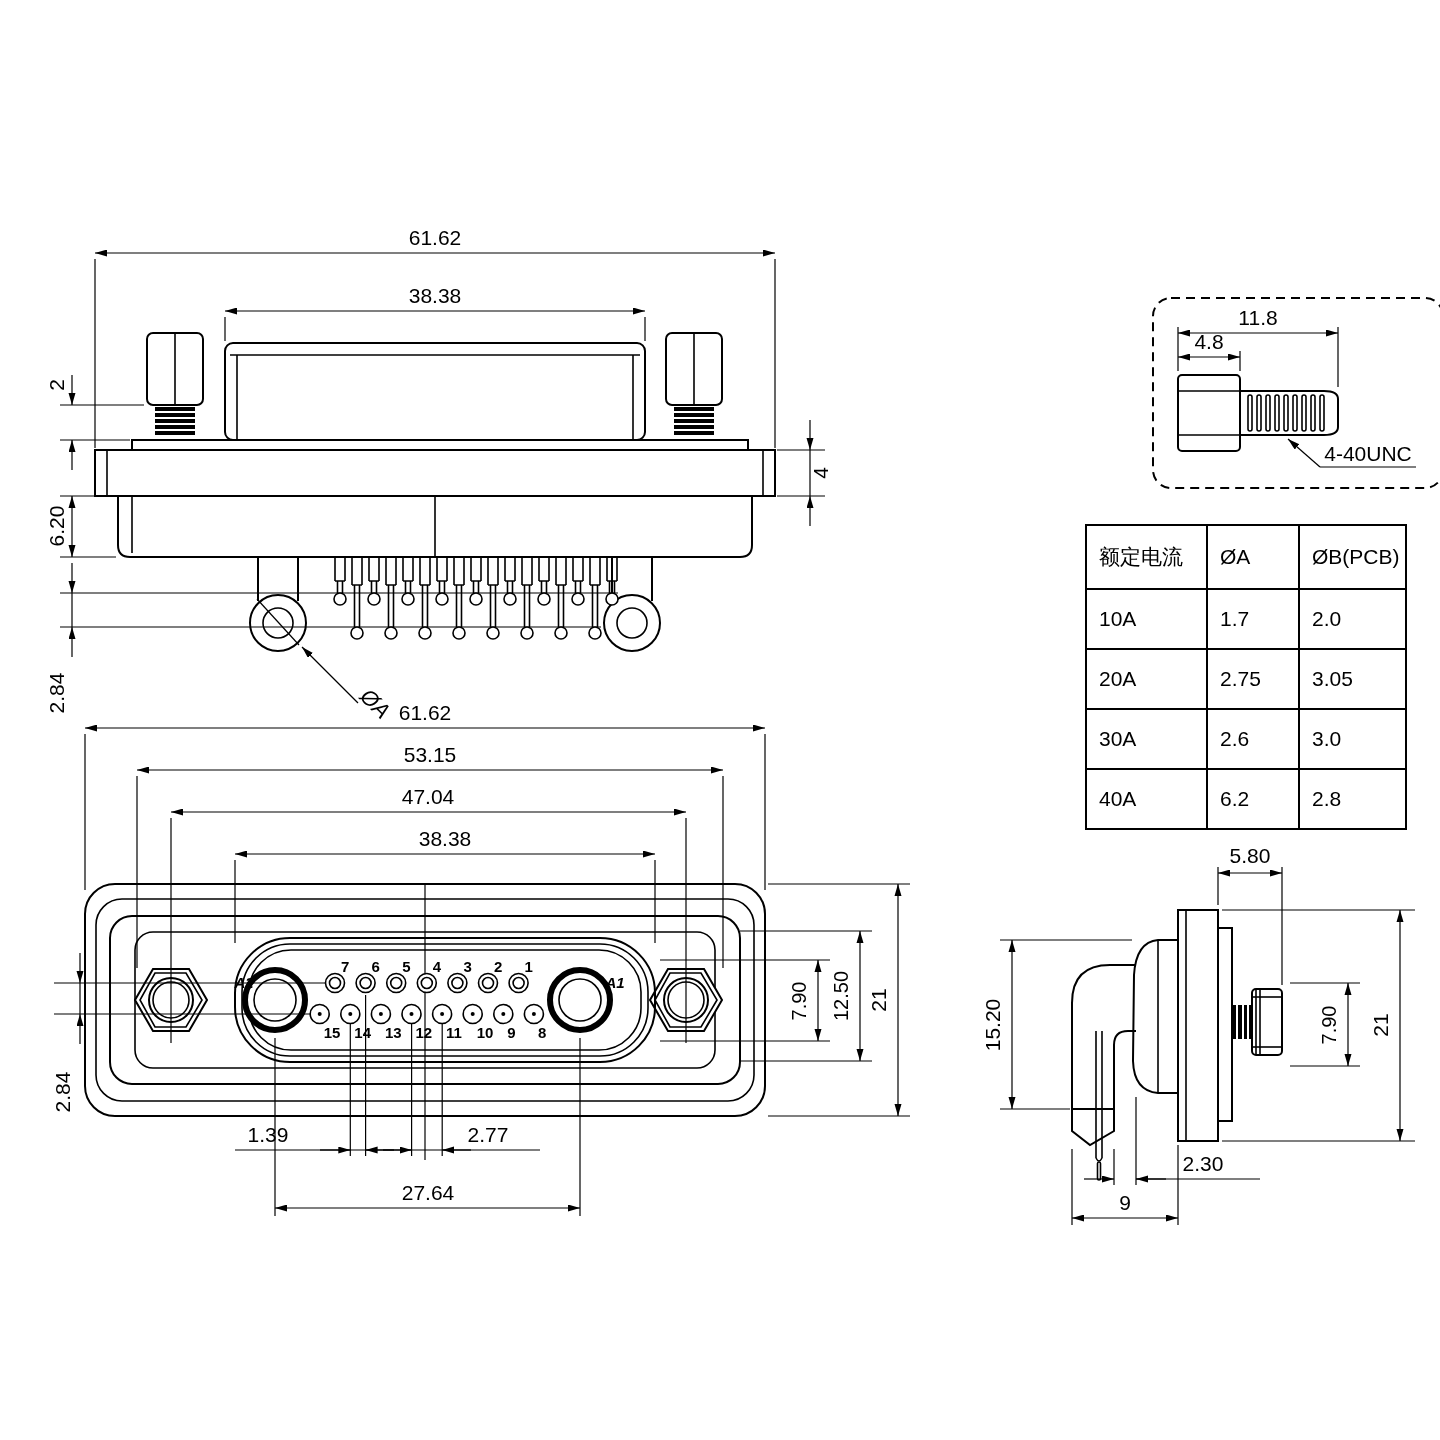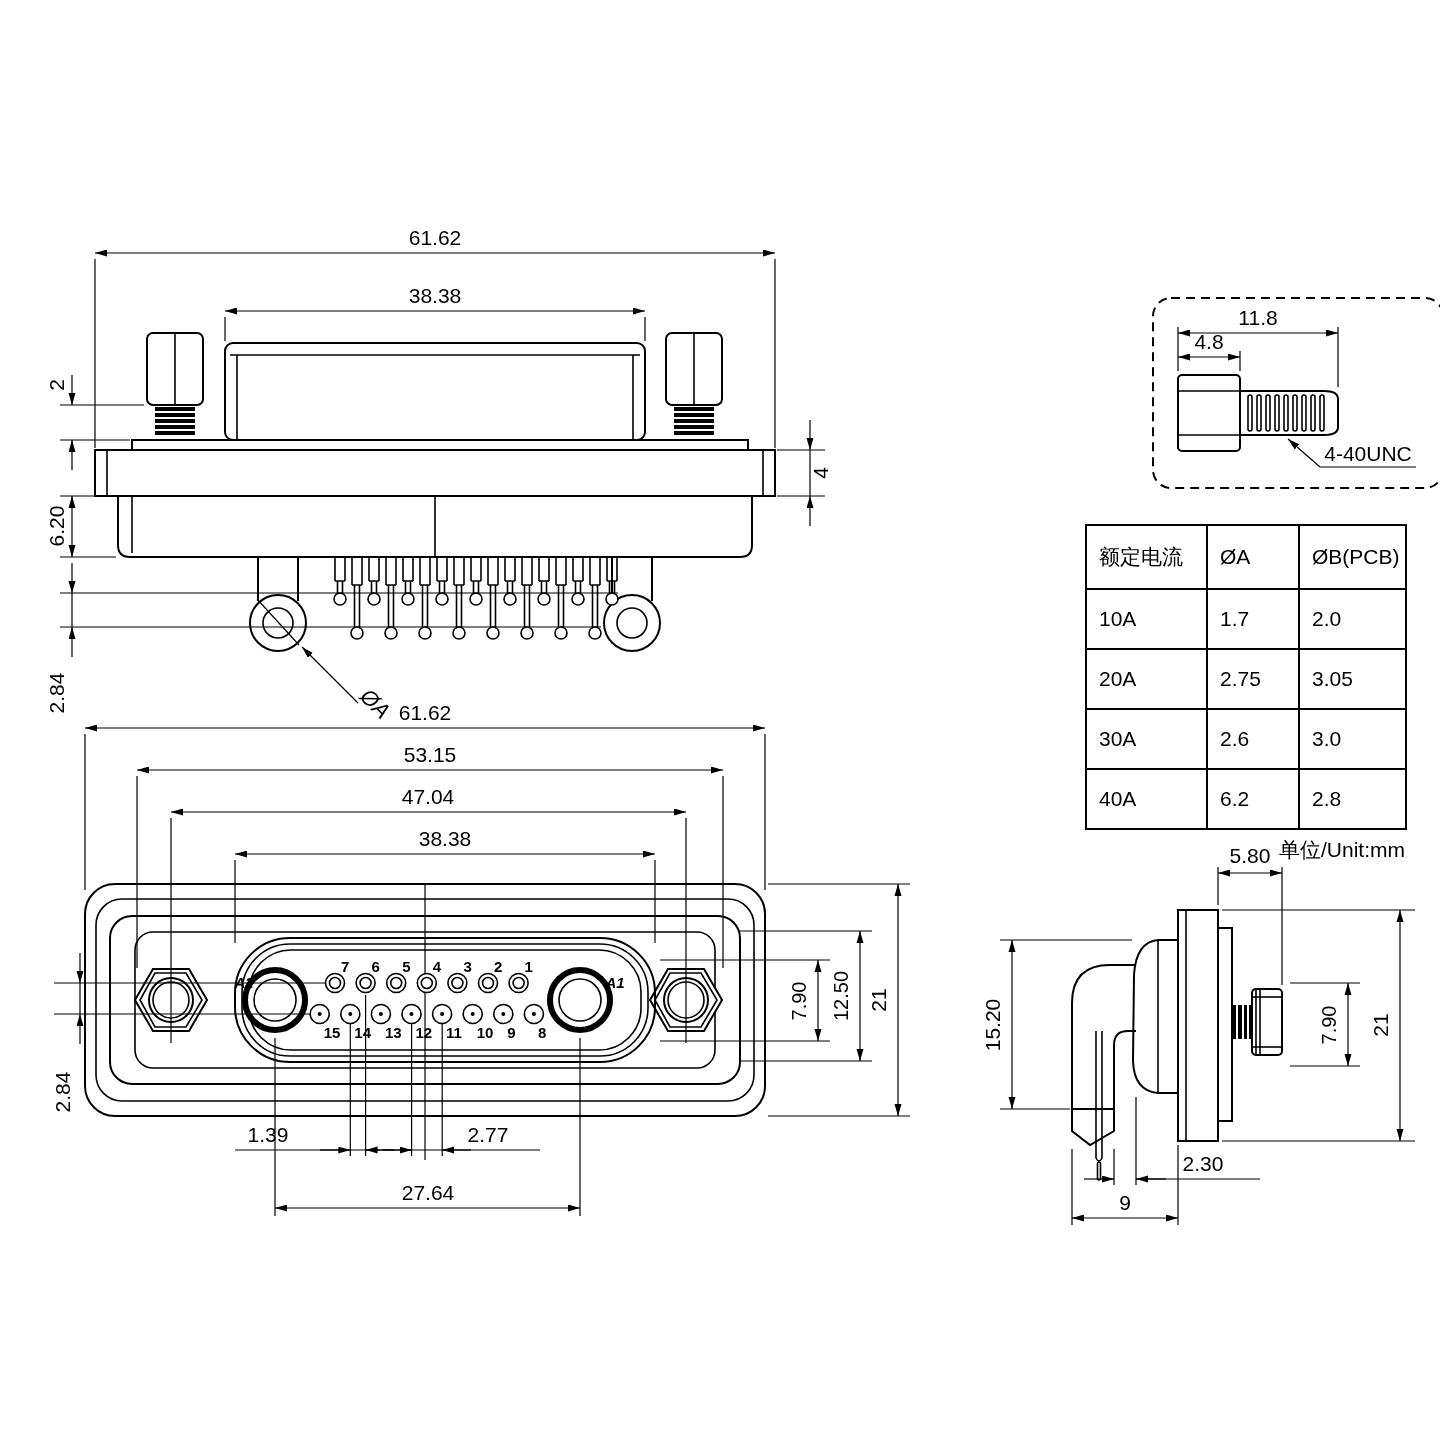--- a/index.html
+++ b/index.html
@@ -257,21 +257,20 @@
           <td>2.6</td>
           <td>3.0</td>
         </tr>
         <tr>
           <td>40A</td>
           <td>6.2</td>
           <td>2.8</td>
         </tr>
       </tbody>
   </table>
-  <div class="unit-note">单位/Unit:mm</div>
 </div>
 
 <div class="view" style="left:40px;top:698px;">
 <svg width="900" height="545" viewBox="0 0 900 545">
   <defs>
     <marker id="s4e" markerUnits="userSpaceOnUse" markerWidth="13" markerHeight="8" refX="12" refY="3.5" orient="auto">
           <path d="M0,0 L12,3.5 L0,7 Z" fill="#000"></path>
         </marker>
     <marker id="s4s" markerUnits="userSpaceOnUse" markerWidth="13" markerHeight="8" refX="0" refY="3.5" orient="auto">
           <path d="M12,0 L0,3.5 L12,7 Z" fill="#000"></path>

